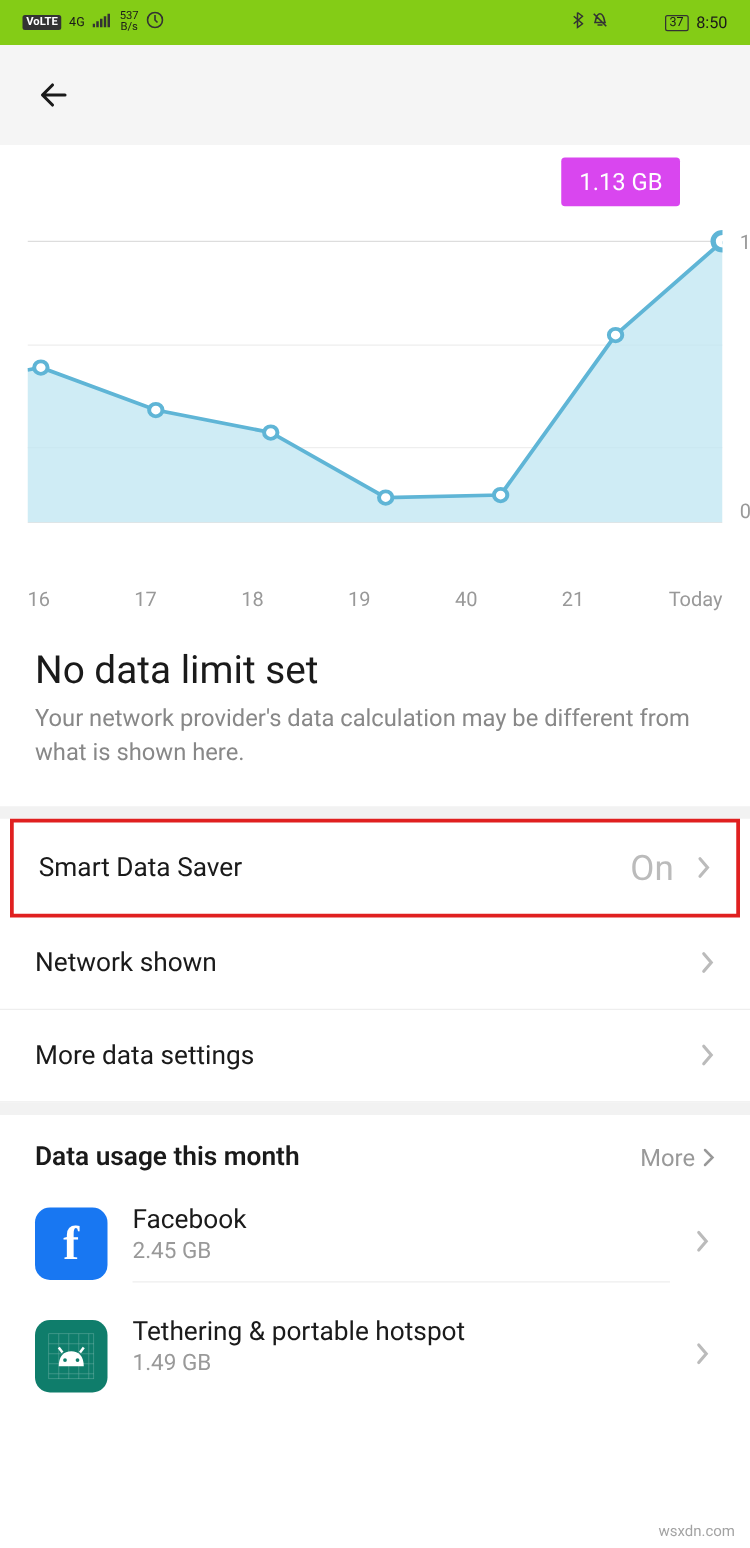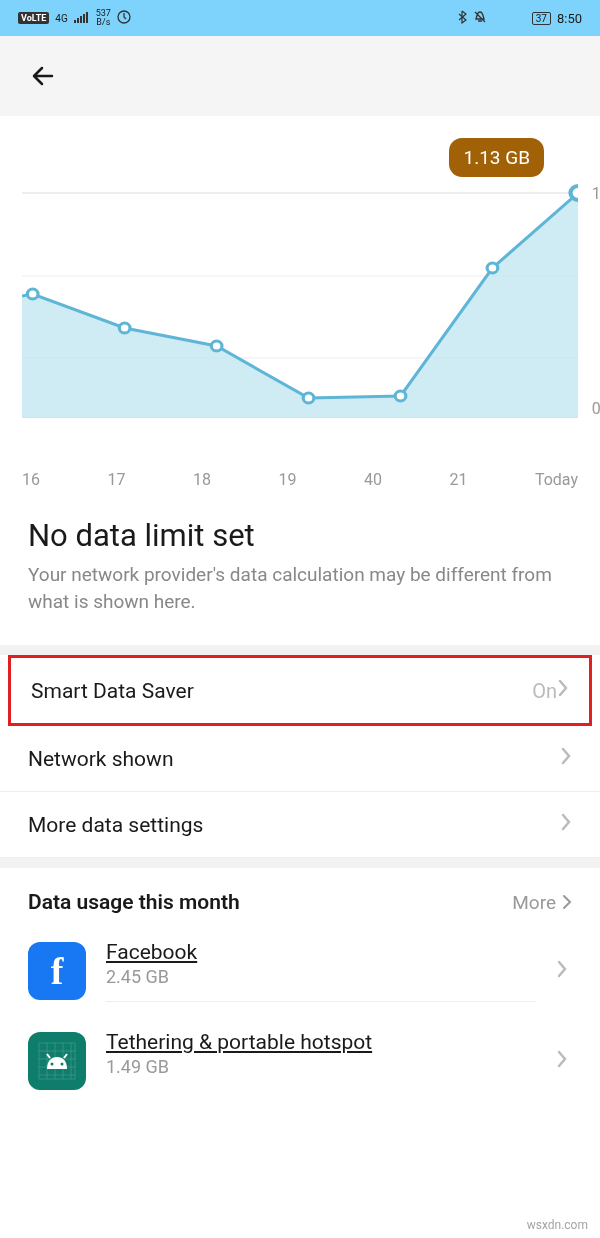--- a/index.html
+++ b/index.html
@@ -1,59 +1,59 @@
 <!DOCTYPE html>
 <html><head>
   <meta charset="utf-8">
   <style>
     * { margin: 0; padding: 0; box-sizing: border-box; font-family: -apple-system, BlinkMacSystemFont, 'Segoe UI', Roboto, sans-serif; }
     body { width: 600px; background: #fff; color: #1a1a1a; }
     
-    .status-bar { height: 36px; display: flex; justify-content: space-between; align-items: center; padding: 0 18px; font-size: 13px; background: #7dd3fc; }
+    .status-bar { height: 36px; display: flex; justify-content: space-between; align-items: center; padding: 0 18px; font-size: 13px; background: #84cc16; }
     .status-left, .status-right { display: flex; align-items: center; gap: 6px; }
     .volte { background: #333; color: #fff; font-size: 9px; padding: 1px 3px; border-radius: 2px; font-weight: bold; }
     .signal-text { font-size: 10px; }
     .bps { font-size: 9px; line-height: 1; text-align: center; }
     .battery-box { border: 1px solid #333; padding: 0 3px; font-size: 10px; border-radius: 2px; margin-left: 39px; }
     
     .header { display: flex; align-items: center; gap: 24px; padding: 24px 28px; background: #f5f5f5; }
     .back-arrow { width: 32px; height: 32px; display: flex; align-items: center; justify-content: center; cursor: pointer; }
     .header-title { font-size: 27px; font-weight: 600; }
     
     .chart-container { padding: 12px 22px 8px; position: relative; }
-    .data-badge { position: absolute; top: 22px; right: 56px; background: #a16207; color: #fff; padding: 8px 14px; border-radius: 13px; font-size: 19px; z-index: 5; }
+    .data-badge { position: absolute; top: 10px; right: 56px; background: #d946ef; color: #fff; padding: 8px 14px; border-radius: 3px; font-size: 19px; z-index: 5; }
     .chart { position: relative; height: 290px; }
     .chart svg { width: 100%; height: 100%; }
     .y-label { position: absolute; right: -36px; font-size: 16px; color: #999; }
     .x-labels { display: flex; justify-content: space-between; font-size: 16px; color: #999; padding: 6px 0 0; margin-top: 46px; }
     
     .limit-section { padding: 20px 28px 30px; }
     .limit-title { font-size: 31px; font-weight: 400; margin-bottom: 8px; }
     .limit-sub { font-size: 19px; color: #888; line-height: 1.4; }
     
     .gap { height: 10px; background: #f2f2f2; }
     
     .list-item { display: flex; align-items: center; justify-content: space-between; padding: 20px 28px; border-bottom: 1px solid #eee; cursor: pointer; }
     .list-item:last-child { border-bottom: none; }
     .list-label { font-size: 21px; }
-    .list-right { display: flex; align-items: center; gap: 0; color: #bbb; font-size: 20px; }
+    .list-right { display: flex; align-items: center; gap: 18px; color: #bbb; font-size: 28px; }
     .chevron { color: #bbb; }
     
     .highlighted { border: 3px solid #e02020; margin: 0 8px; padding: 20px 20px; }
     
     .section-header { display: flex; justify-content: space-between; align-items: center; padding: 22px 28px 12px; }
     .section-title { font-size: 21px; font-weight: 600; }
     .more-link { display: flex; align-items: center; gap: 6px; color: #999; font-size: 19px; }
     
     .app-item { display: flex; align-items: center; padding: 14px 28px; gap: 20px; cursor: pointer; }
     .app-icon { width: 58px; height: 58px; border-radius: 12px; display: flex; align-items: center; justify-content: center; flex-shrink: 0; }
     .fb-icon { background: #1877f2; color: #fff; font-size: 38px; font-weight: bold; font-family: Georgia, serif; }
     .android-icon { background: #0f7d6b; }
     .app-info { flex: 1; border-bottom: 1px solid #eee; padding-bottom: 14px; }
-    .app-name { font-size: 21px; margin-bottom: 2px; text-decoration: underline; }
+    .app-name { font-size: 21px; margin-bottom: 2px; }
     .app-usage { font-size: 18px; color: #999; }
     .app-chev { color: #bbb; padding-right: 4px; }
     
     .watermark { position: fixed; bottom: 6px; right: 12px; font-size: 12px; color: #666; opacity: 0.6; }
   </style>
 </head>
 <body>
 
 <div class="status-bar">
   <div class="status-left">

